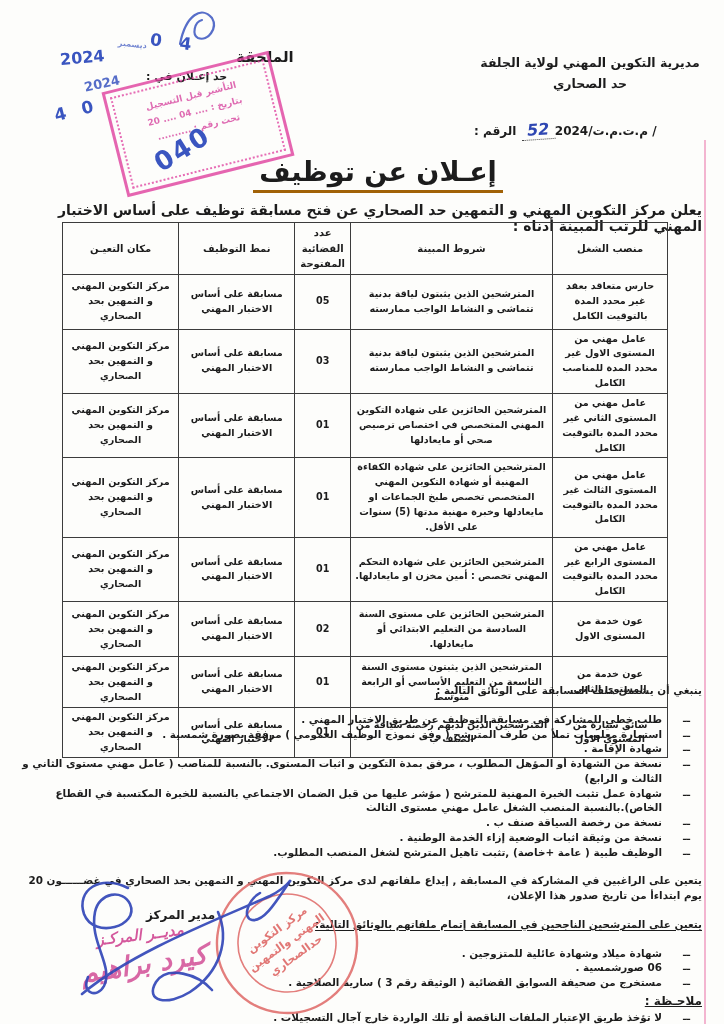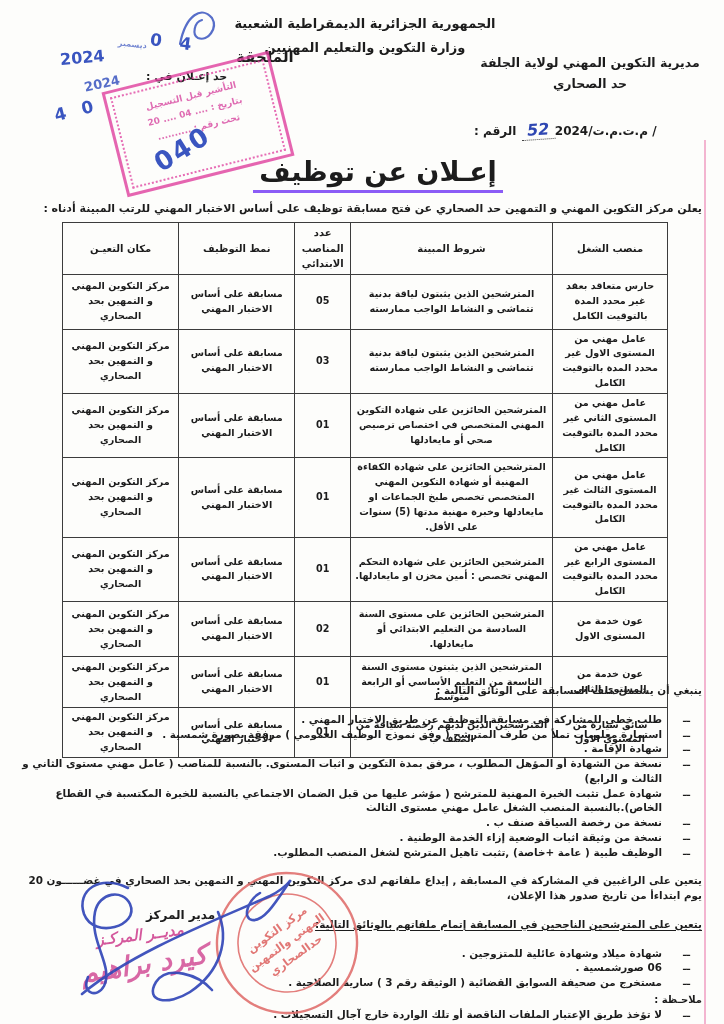--- a/index.html
+++ b/index.html
@@ -23,22 +23,22 @@
   .pink-stamp{position:absolute;left:112px;top:70px;width:166px;height:102px;
     transform:rotate(-14deg);border:3px solid rgba(223,62,158,.8);z-index:3;
     background:rgba(255,255,255,.02);}
   .pink-stamp .inner{position:absolute;inset:4px;border:2px dotted rgba(223,62,158,.75);
     color:rgba(210,50,150,.72);font-size:9px;text-align:center;line-height:1.8;padding-top:8px;}
   .stamp-black{position:absolute;color:#1b1b1b;z-index:2;font-weight:700;}
   .corner-squiggle{position:absolute;left:172px;top:2px;z-index:4;}
   
   .title{position:absolute;top:156px;left:212px;width:300px;text-align:center;}
   .title span{display:inline-block;font-size:27px;font-weight:700;
-    border-bottom:3px solid #8b5cf6;padding:0 6px 3px 6px;letter-spacing:1px;margin-left:32px;}
-  .intro{position:absolute;top:202px;right:22px;left:18px;font-size:11px;text-align:right;}
+    border-bottom:3px solid #a16207;padding:0 6px 3px 6px;letter-spacing:1px;margin-left:32px;}
+  .intro{position:absolute;top:202px;right:22px;left:18px;font-size:14px;text-align:right;}
   
   table.jobs{position:absolute;top:222px;left:62px;width:606px;border-collapse:collapse;
     table-layout:fixed;direction:rtl;}
   table.jobs th,table.jobs td{border:1.4px solid #3c3c3c;text-align:center;
     vertical-align:middle;padding:2px 4px;font-size:9.6px;line-height:1.55;font-weight:700;}
   table.jobs th{font-size:10px;height:38px;}
   col.c-pos{width:19%}col.c-cond{width:33.4%}col.c-num{width:9.2%}
   col.c-mode{width:19.2%}col.c-loc{width:19.2%}
   td.num{font-size:11px;}
   tbody tr:nth-child(1) td{height:50px}
@@ -49,39 +49,35 @@
   tbody tr:nth-child(6) td{height:50px}
   tbody tr:nth-child(7) td{height:46px}
   tbody tr:nth-child(8) td{height:40px}
   
   .docs{position:absolute;top:669px;right:22px;left:16px;font-size:10.4px;
     text-align:right;line-height:1.42;}
   .doc-item{position:relative;padding-right:40px;}
   .doc-item::before{content:"ــ";position:absolute;right:12px;top:-1px;}
   .plain-line{margin:14px 0;}
   .u{text-decoration:underline;text-underline-offset:2px;}
-  .note-title{font-size:10px;margin-top:3px;}
+  .note-title{text-decoration:underline;font-size:12px;margin-top:3px;}
   
   .sig-printed{position:absolute;left:146px;top:908px;font-size:12px;z-index:5;}
   .hand-pink{position:absolute;color:#d4589c;z-index:4;font-style:italic;}
   .sig-blue-svg{position:absolute;left:66px;top:878px;z-index:6;}
   .round-stamp{position:absolute;left:212px;top:868px;z-index:3;transform:rotate(6deg);}
   
   .edge-line{position:absolute;left:704px;top:140px;width:2px;height:884px;
     background:rgba(233,110,165,.5);z-index:1;}
 </style>
 </head>
 <body>
 
 <div class="page">
 
-  <div class="hdr-center">
-    <div>الجمهورية الجزائرية الديمقراطية الشعبية</div>
-    <div>وزارة التكوين والتعليم المهنيين</div>
-  </div>
 
   <div class="hdr-right">
     <div>مديرية التكوين المهني  لولاية الجلفة</div>
     <div>حد الصحاري</div>
   </div>
   <div class="ref-line">
     <span>/ م.ت.م.ت/2024</span><span class="hand-blue">52</span> <span>الرقم :</span>
   </div>
 
   <span class="stamp-black" style="left:236px;top:48px;font-size:15px;">الملحقة</span>
@@ -117,35 +113,35 @@
       <col class="c-pos">
         <col class="c-cond">
         <col class="c-num">
         <col class="c-mode">
         <col class="c-loc">
     </colgroup>
     <thead>
       <tr>
         <th>منصب الشغل</th>
         <th>شروط المبينة</th>
-        <th>عدد المناصب الابتدائي</th>
+        <th>عدد القضائية المفتوحة</th>
         <th>نمط التوظيف</th>
         <th>مكان التعيـن</th>
       </tr>
     </thead>
     <tbody>
       <tr>
         <td>حارس متعاقد بعقد غير محدد المدة بالتوقيت الكامل</td>
         <td>المترشحين الذين يثبتون لياقة بدنية تتماشى و النشاط الواجب ممارسته</td>
         <td class="num">05</td>
         <td>مسابقة على أساس الاختبار المهني</td>
         <td>مركز التكوين المهني و التمهين بحد الصحاري</td>
       </tr>
       <tr>
-        <td>عامل مهني من المستوى الاول غير محدد المدة بالتوقيت الكامل</td>
+        <td>عامل مهني من المستوى الاول غير محدد المدة للمناصب الكامل</td>
         <td>المترشحين الذين يثبتون لياقة بدنية تتماشى  و النشاط الواجب ممارسته</td>
         <td class="num">03</td>
         <td>مسابقة على أساس الاختبار المهني</td>
         <td>مركز التكوين المهني و التمهين بحد الصحاري</td>
       </tr>
       <tr>
         <td>عامل مهني من المستوى الثاني غير محدد المدة بالتوقيت الكامل</td>
         <td>المترشحين الحائزين على شهادة التكوين المهني المتخصص في اختصاص ترصيص صحي أو مايعادلها</td>
         <td class="num">01</td>
         <td>مسابقة على أساس الاختبار المهني</td>

